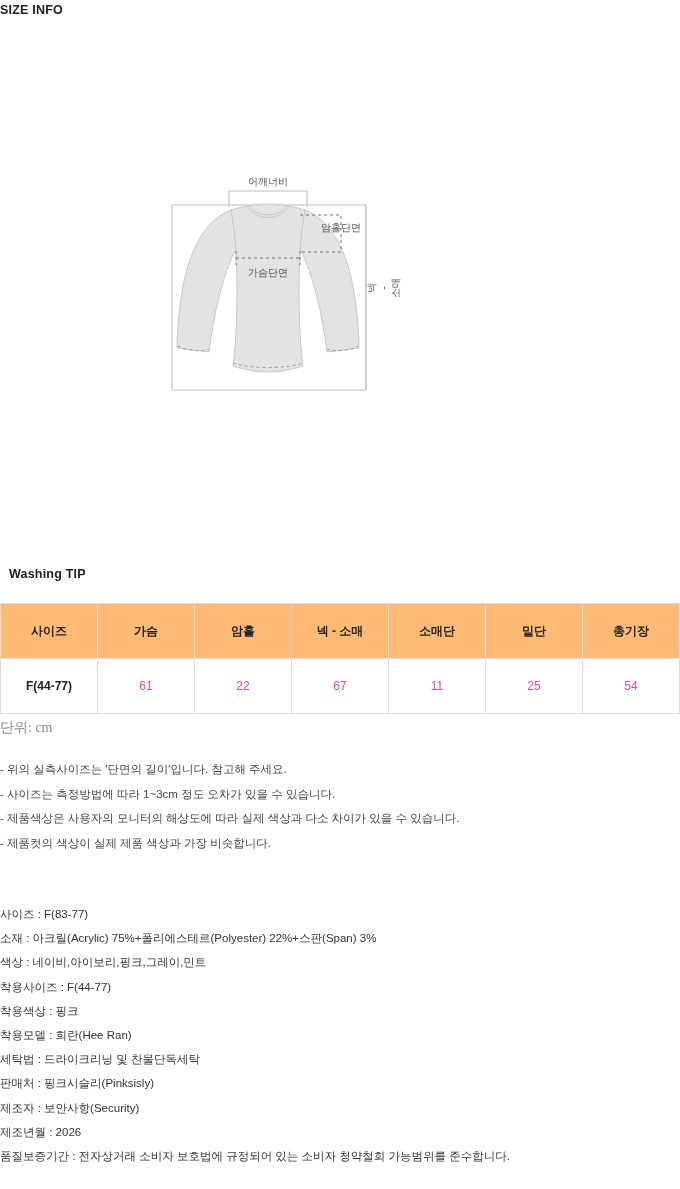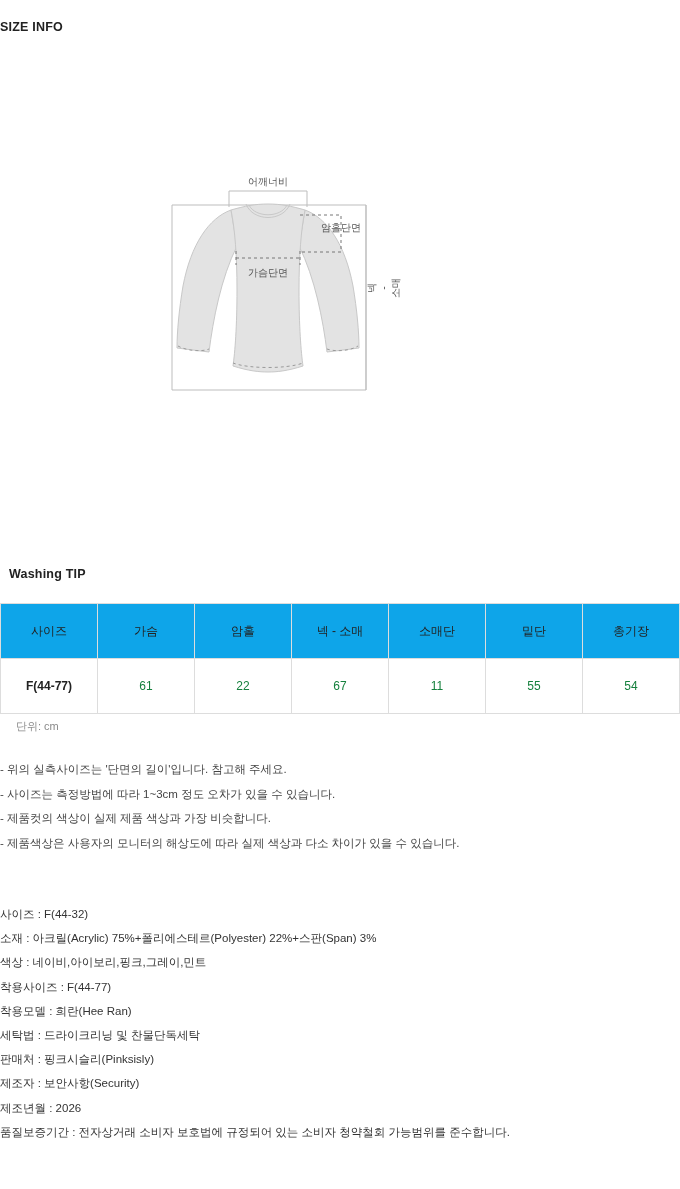--- a/index.html
+++ b/index.html
@@ -24,21 +24,21 @@
   
   .section-title {
     font-size: 12.5px;
     font-weight: bold;
     color: #222222;
     letter-spacing: 0.2px;
   }
   #size-info-title {
     position: absolute;
     left: 0px;
-    top: 20px;
+    top: 3px;
   }
   #washing-tip-title {
     position: absolute;
     left: 0px;
     top: 567px;
     margin-left: 9px;
   }
 
   
   .diagram-wrap {
@@ -60,41 +60,42 @@
     left: 0px;
     top: 603px;
     width: 680px;
     border-collapse: collapse;
     table-layout: fixed;
   }
   .size-table th, .size-table td {
     border: 1px solid #dddddd;
     text-align: center;
     font-size: 12px;
-    color: #15803d;
+    color: #ec4899;
     height: 52px;
     vertical-align: middle;
     font-weight: normal;
   }
   .size-table thead th {
-    font-weight: normal;
+    font-weight: bold;
     color: #222222;
-    background: #0ea5e9;
+    background: #fdba74;
   }
   .size-table tbody td:first-child {
     font-weight: bold;
     color: #222222;
   }
 
   .unit-note {
     position: absolute;
-    left: 16px;
+    left: 0px;
     top: 719px;
-    font-size: 11px;
+    font-size: 14px;
     color: #8a8a8a;
+    font-family: Liberation Serif, serif;
   }
 
   
   .notes {
     position: absolute;
     left: 0px;
     top: 757px;
     width: 680px;
   }
   .notes .note-line {
@@ -211,40 +212,41 @@
         <th>총기장</th>
       </tr>
     </thead>
     <tbody>
       <tr>
         <td>F(44-77)</td>
         <td>61</td>
         <td>22</td>
         <td>67</td>
         <td>11</td>
-        <td>55</td>
+        <td>25</td>
         <td>54</td>
       </tr>
     </tbody>
   </table>
 
   <div class="unit-note">단위: cm</div>
 
   <div class="notes">
     <div class="note-line">- 위의 실측사이즈는 '단면의 길이'입니다. 참고해 주세요.</div>
     <div class="note-line">- 사이즈는 측정방법에 따라 1~3cm 정도 오차가 있을 수 있습니다.</div>
+    <div class="note-line">- 제품색상은 사용자의 모니터의 해상도에 따라 실제 색상과 다소 차이가 있을 수 있습니다.</div>
     <div class="note-line">- 제품컷의 색상이 실제 제품 색상과 가장 비슷합니다.</div>
-    <div class="note-line">- 제품색상은 사용자의 모니터의 해상도에 따라 실제 색상과 다소 차이가 있을 수 있습니다.</div>
   </div>
 
   <div class="specs">
-    <div class="spec-line">사이즈 : F(44-32)</div>
+    <div class="spec-line">사이즈 : F(83-77)</div>
     <div class="spec-line">소재 : 아크릴(Acrylic) 75%+폴리에스테르(Polyester) 22%+스판(Span) 3%</div>
     <div class="spec-line">색상 : 네이비,아이보리,핑크,그레이,민트</div>
     <div class="spec-line">착용사이즈 : F(44-77)</div>
+    <div class="spec-line">착용색상 : 핑크</div>
     <div class="spec-line">착용모델 : 희란(Hee Ran)</div>
     <div class="spec-line">세탁법 : 드라이크리닝 및 찬물단독세탁</div>
     <div class="spec-line">판매처 : 핑크시슬리(Pinksisly)</div>
     <div class="spec-line">제조자 : 보안사항(Security)</div>
     <div class="spec-line">제조년월 : 2026</div>
     <div class="spec-line">품질보증기간 : 전자상거래 소비자 보호법에 규정되어 있는 소비자 청약철회 가능범위를 준수합니다.</div>
   </div>
 
 </div>
 

